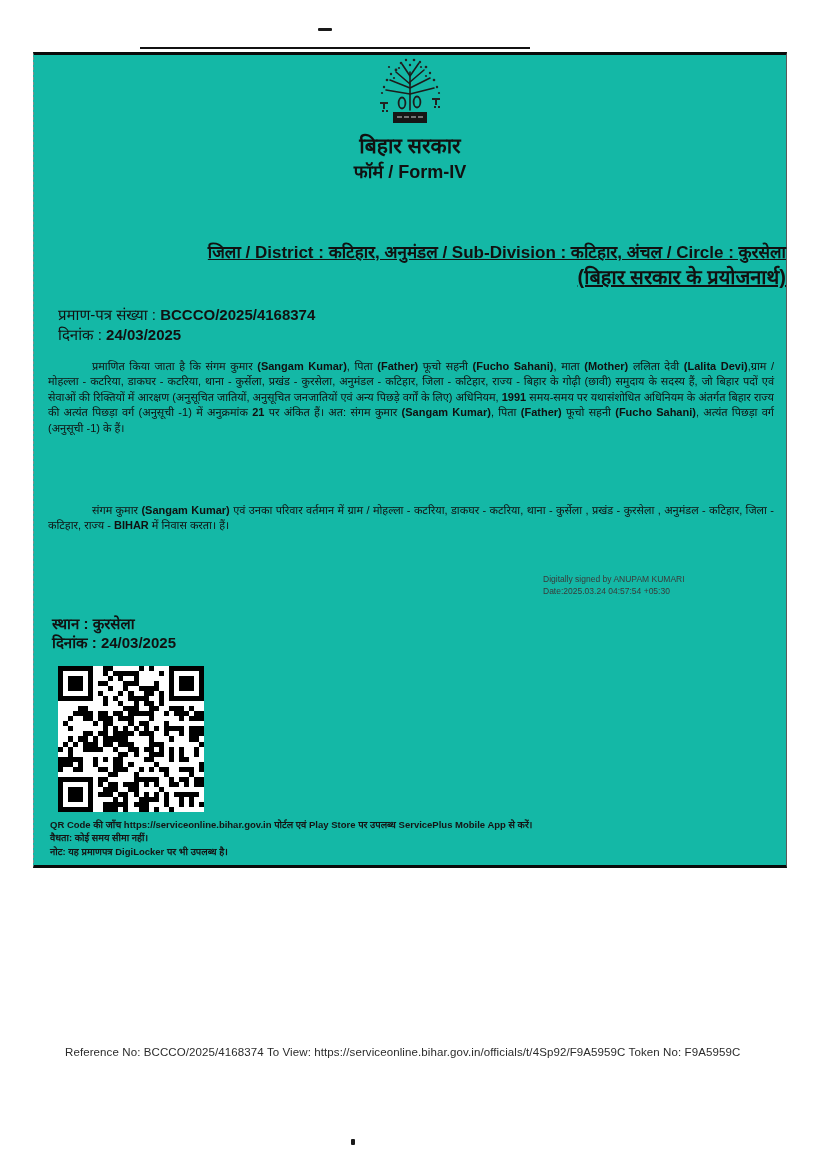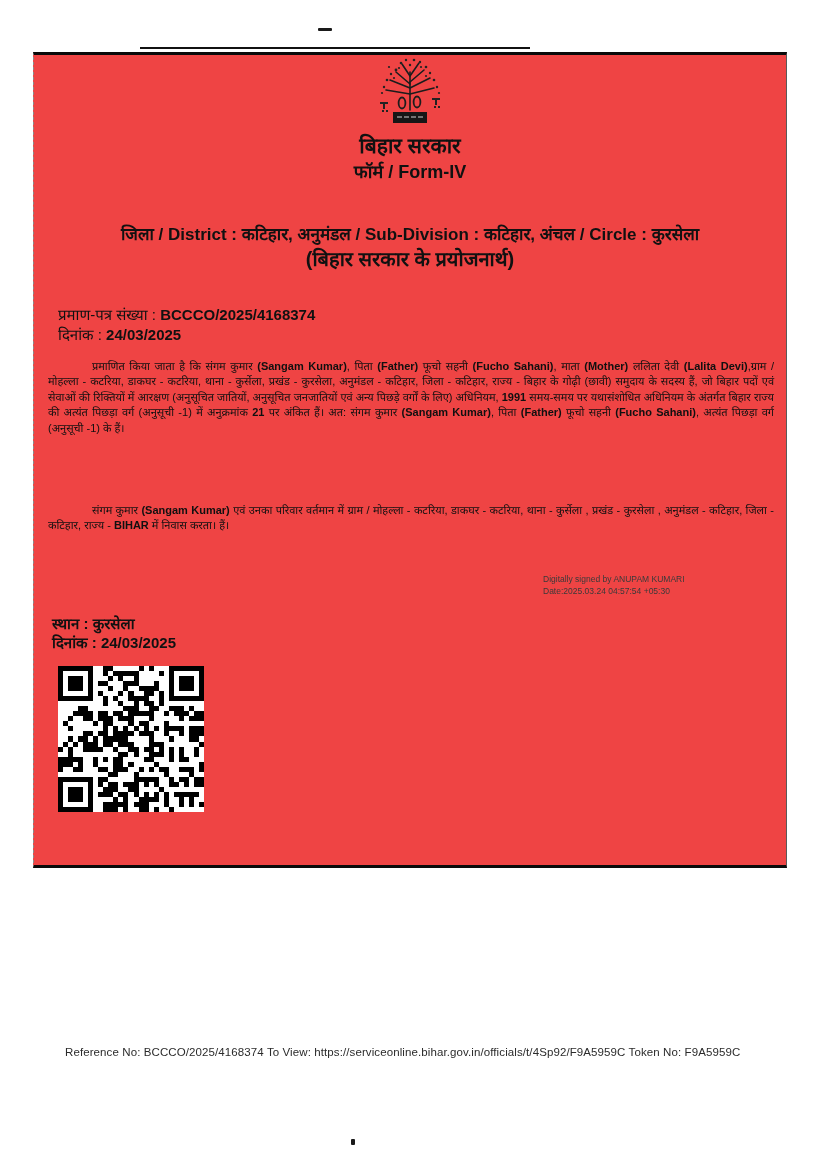--- a/index.html
+++ b/index.html
@@ -7,28 +7,28 @@
     width:827px;height:1169px;position:relative;background:#fff;
     font-family:"Liberation Sans","DejaVu Sans",sans-serif;color:#111;
     -webkit-font-smoothing:antialiased;overflow:hidden;
   }
   .cert-box{
     position:absolute;left:33px;top:52px;width:752px;height:810px;
     border-top:3px solid #0a0a0a;
     border-bottom:3px solid #0a0a0a;
     border-left:1px dashed #8a8a8a;
     border-right:1px solid #5a5a5a;
-    background:#ef4444;
+    background:#14b8a6;
   }
   .emblem{position:absolute;top:3px;left:50%;transform:translateX(-50%);width:92px;height:66px;}
   .titles{position:absolute;top:78px;left:0;width:100%;text-align:center;line-height:1.25;}
   .title-hi{font-size:21px;font-weight:bold;}
   .title-en{font-size:21px;font-weight:bold;letter-spacing:.2px;}
   .title-form{font-size:18px;font-weight:bold;margin-top:2px;}
-  .header-block{position:absolute;top:169px;left:0;width:100%;text-align:center;line-height:1.32;}
+  .header-block{position:absolute;top:187px;left:0;width:100%;text-align:right;line-height:1.32;text-decoration:underline;}
   .hdr-line1{font-size:17px;font-weight:bold;}
   .hdr-line2{font-size:17px;font-weight:bold;}
   .hdr-line3{font-size:20px;font-weight:bold;}
   .cert-row{position:absolute;top:249px;left:0;right:0;display:flex;justify-content:space-between;padding:0 24px;font-size:15px;flex-direction:column;}
   .cert-row .lbl{font-weight:500;}
   .cert-row .val{font-weight:bold;}
   .para{font-size:11px;line-height:1.4;text-align:justify;font-weight:500;color:#101010;}
   .para .b{font-weight:bold;}
   .para1{position:absolute;top:304px;left:14px;right:12px;text-indent:44px;}
   .para2{position:absolute;top:448px;left:14px;right:12px;text-indent:44px;}
@@ -440,16 +440,21 @@
         <rect x="10" y="10" width="15" height="15" fill="#000"></rect>
         <rect x="110" y="0" width="35" height="35" fill="#000"></rect>
         <rect x="115" y="5" width="25" height="25" fill="#fff"></rect>
         <rect x="120" y="10" width="15" height="15" fill="#000"></rect>
         <rect x="0" y="110" width="35" height="35" fill="#000"></rect>
         <rect x="5" y="115" width="25" height="25" fill="#fff"></rect>
         <rect x="10" y="120" width="15" height="15" fill="#000"></rect>
       </svg>
     </div>
 
+  <div class="qr-notes">
+    <div>QR Code की जाँच https://serviceonline.bihar.gov.in पोर्टल एवं Play Store पर उपलब्ध ServicePlus Mobile App से करें।</div>
+    <div>वैधता: कोई समय सीमा नहीं।</div>
+    <div>नोट: यह प्रमाणपत्र DigiLocker पर भी उपलब्ध है।</div>
+  </div>
 
 </div>
 
 <div class="reference">Reference No: BCCCO/2025/4168374 To View: https://serviceonline.bihar.gov.in/officials/t/4Sp92/F9A5959C Token No: F9A5959C</div>
 
 </body></html>

